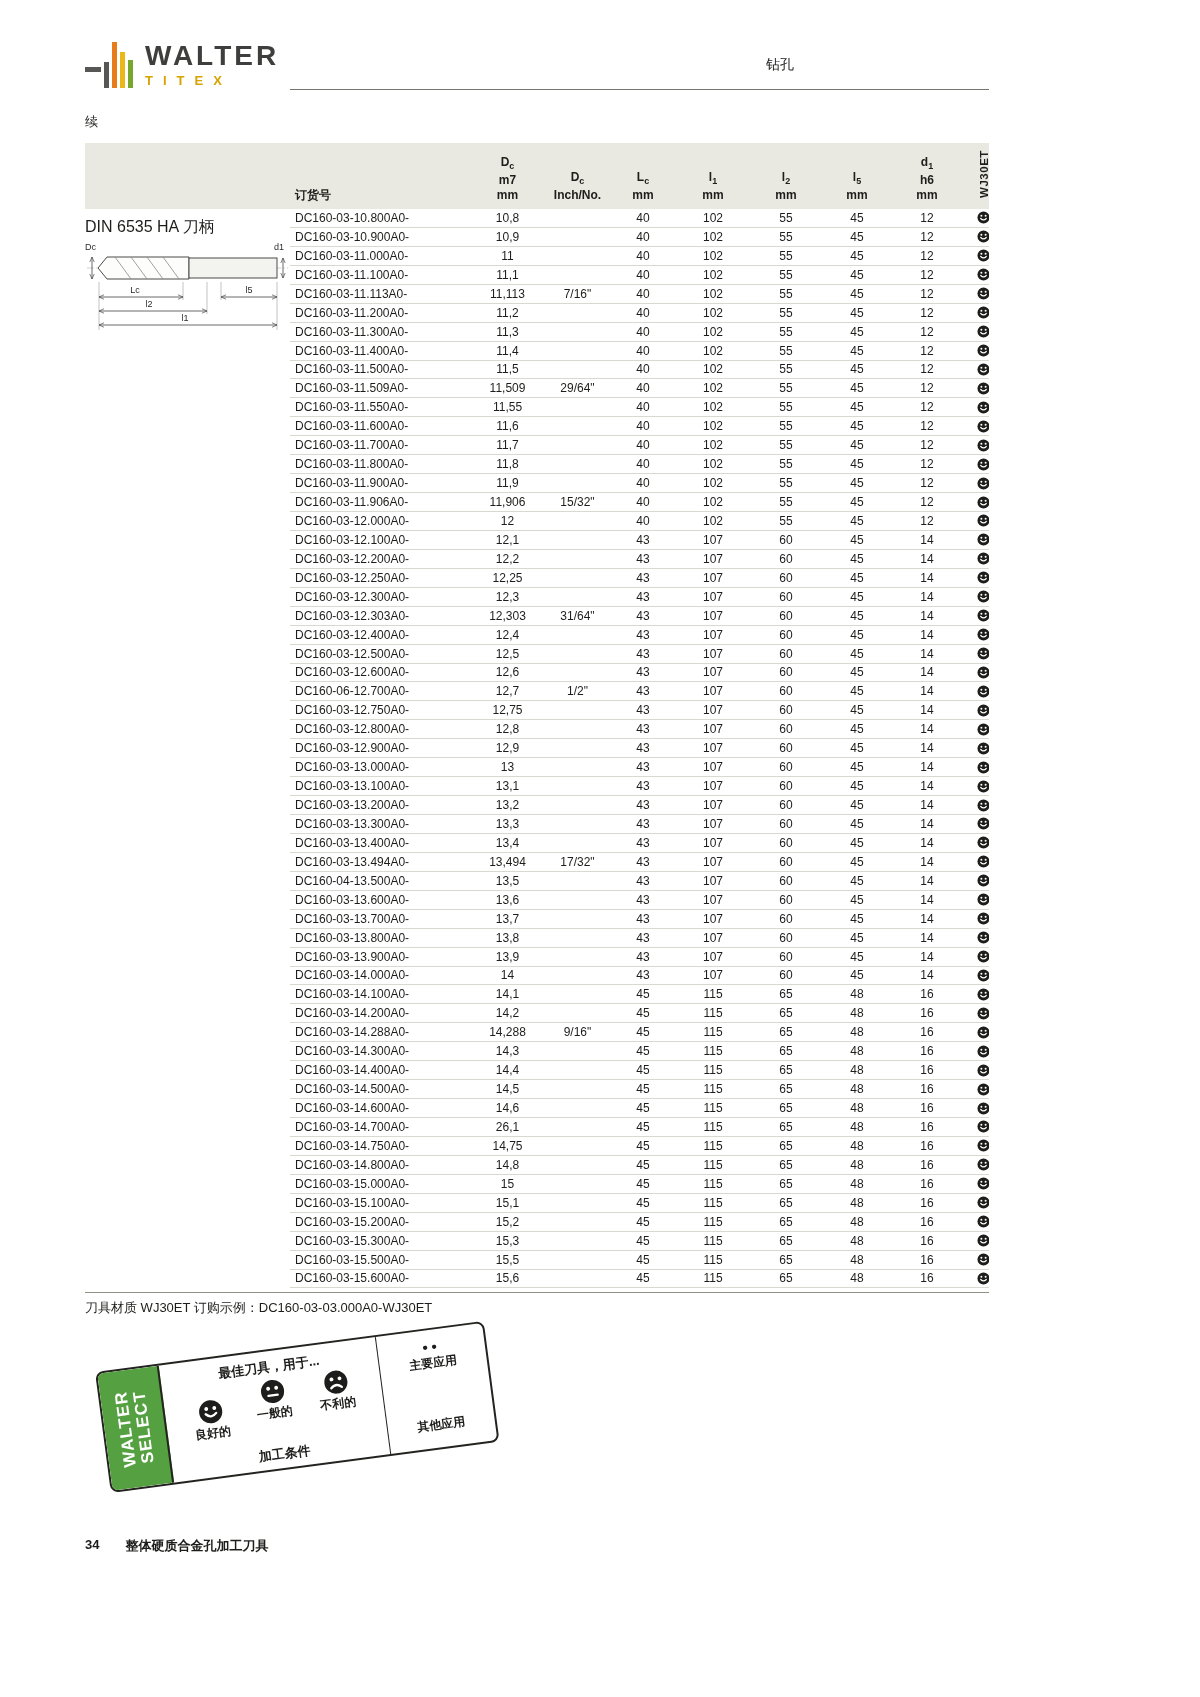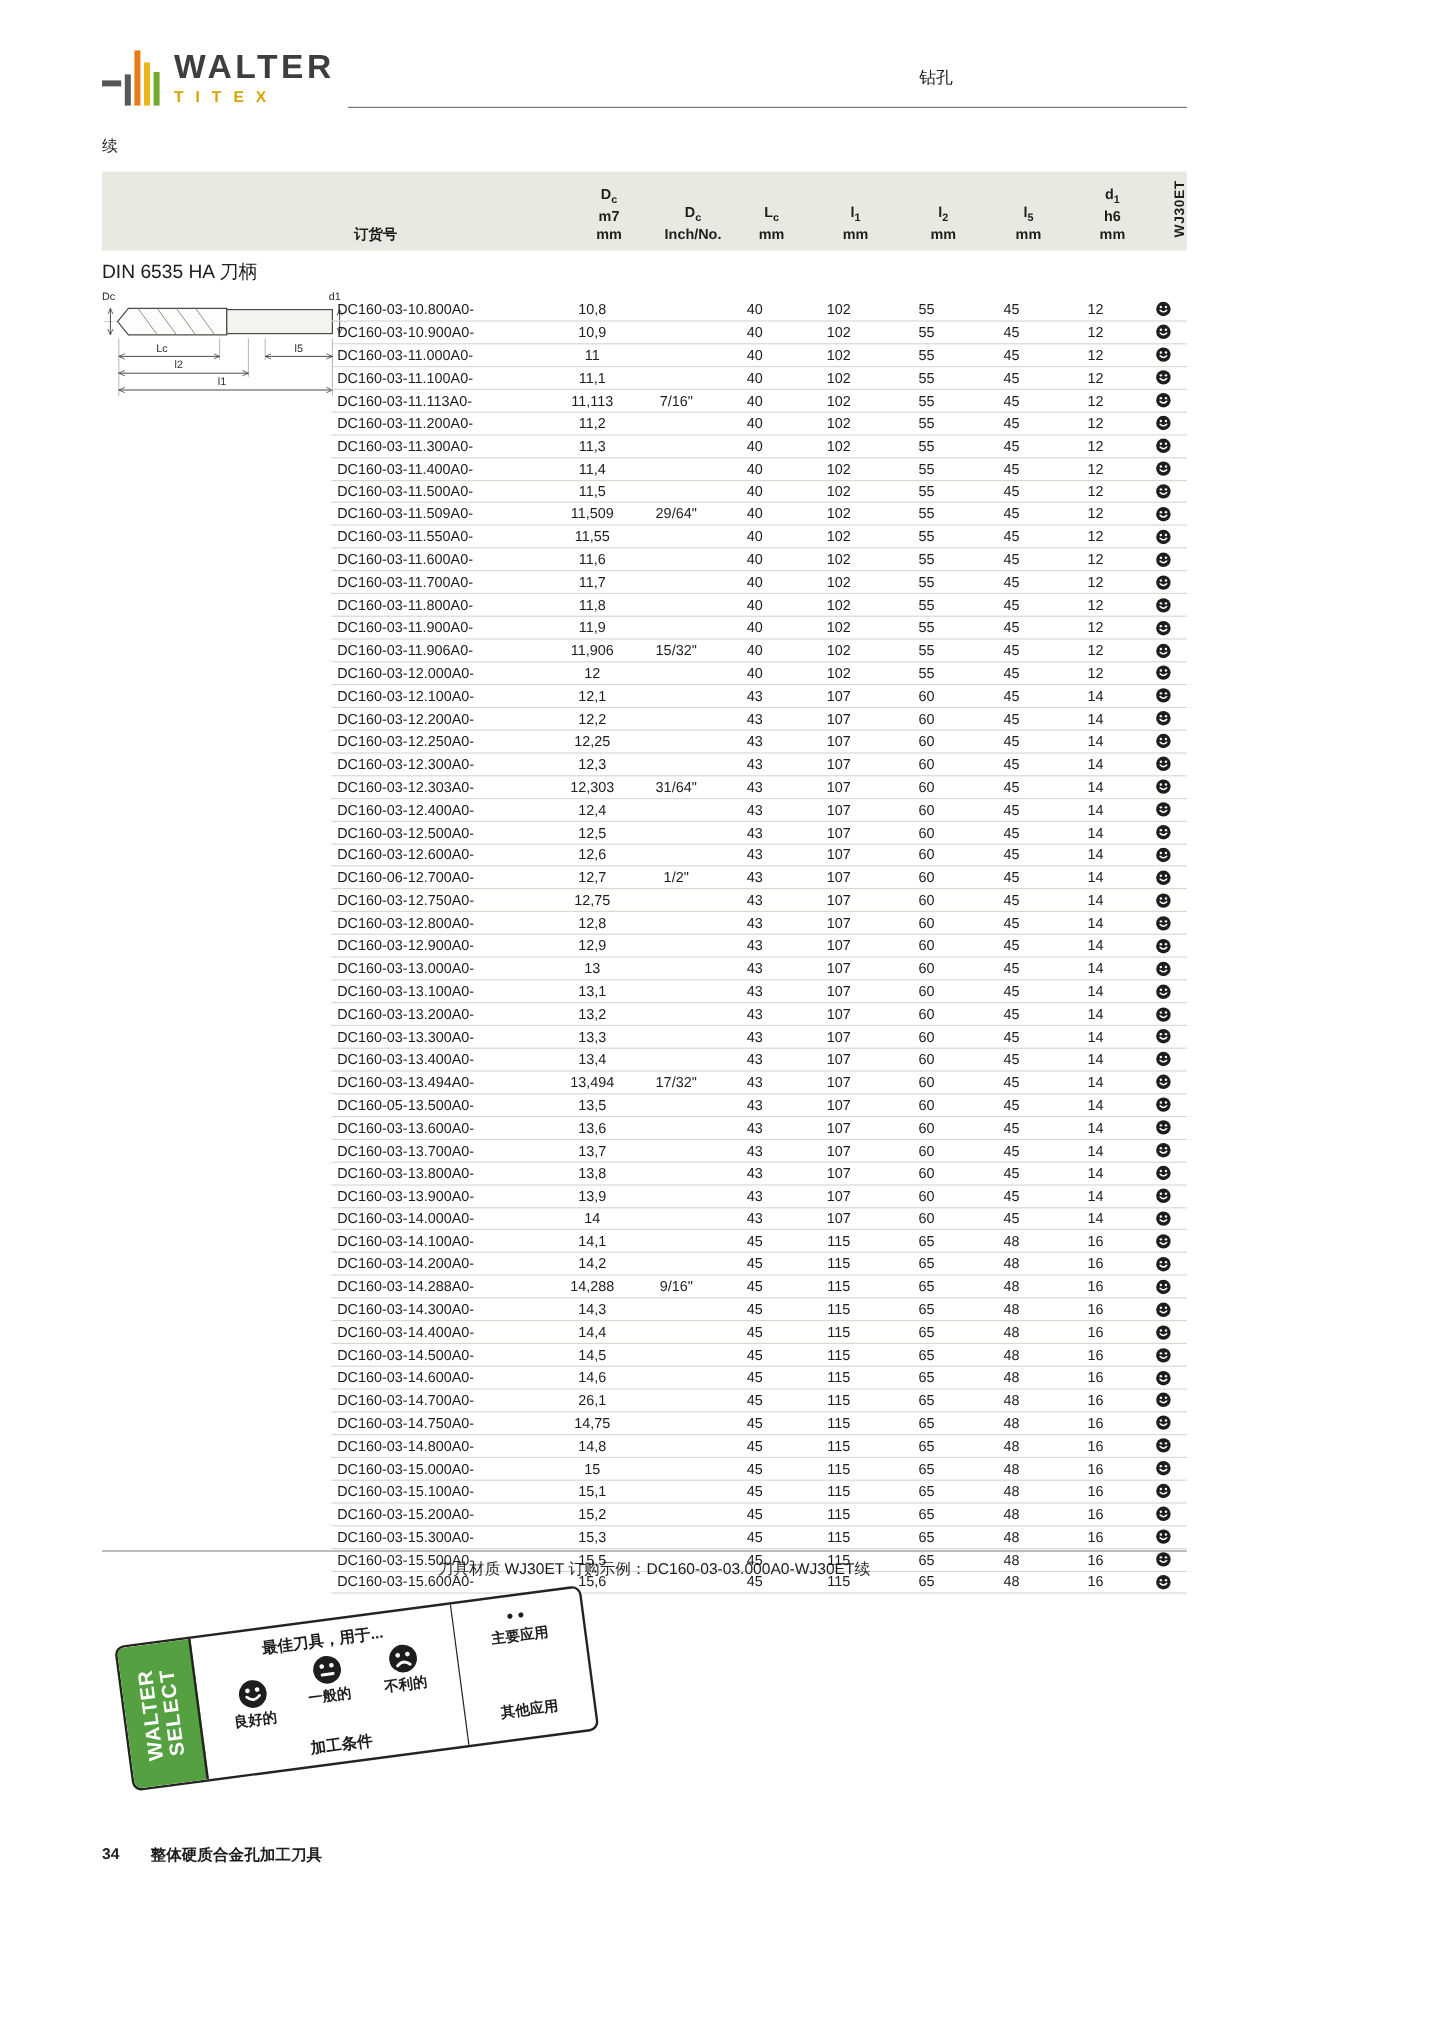--- a/index.html
+++ b/index.html
@@ -29,37 +29,37 @@
            align-items:end; padding-bottom:5px; font-size:12px; font-weight:700; }
   .hcell.order { padding-left:5px; }
   .hcell.num { text-align:center; line-height:1.3; }
   .hcell sub { font-size:9px; }
   .hcell.grade { align-self:stretch; position:relative; padding-bottom:0; }
   .hcell.grade .vert { position:absolute; left:50%; top:50%;
     transform:translate(-50%,-50%) rotate(-90deg); white-space:nowrap;
     font-size:11.5px; font-weight:700; letter-spacing:.5px; }
 
   
-  .tbody { position:absolute; left:276px; top:209px; width:715px;margin-top:40px; }
+  .tbody { position:absolute; left:290px; top:209px; width:715px; }
   .trow { display:grid; grid-template-columns:180px 75px 65px 66px 74px 72px 70px 70px 43px;
           height:18.95px; border-bottom:1px solid var(--row-line,#d9d9d2);
           align-items:center; font-size:12px; }
   .tcell.c0 { padding-left:5px; white-space:nowrap; }
   .tcell.c1,.tcell.c2,.tcell.c3,.tcell.c4,.tcell.c5,.tcell.c6,.tcell.c7 { text-align:center; }
   .tcell.c8 { display:flex; justify-content:center; align-items:center; }
   .tcell.c8 .smiley { width:13px; height:13px; display:block; }
 
   
   .shank-label { position:absolute; left:85px; top:217px; font-size:16px; }
   .diagram { position:absolute; left:85px; top:240px; width:205px; height:100px; }
 
   
   .note { position:absolute; left:85px; top:1292px; width:920px;
           border-top:1px solid #8f8f88; padding-top:6px;
-          display:flex; justify-content:center; font-size:13px; }
+          display:flex; justify-content:space-between; font-size:13px; }
 
   
   .badge { position:absolute; left:95px; top:1372px; width:392px; height:122px;
            transform:rotate(-7.5deg); transform-origin:0 0;
            background:#fff; border:2px solid #23231f; border-radius:8px;
            display:flex; overflow:hidden; }
   .badge-band { width:62px; background:var(--badge-green,#55a041); border-right:2px solid #23231f;
                 display:flex; align-items:center; justify-content:center; }
   .band-text { transform:rotate(-90deg); color:#fff; font-weight:700; font-size:17px;
                line-height:1.05; text-align:center; letter-spacing:1px; white-space:nowrap; }
@@ -803,21 +803,21 @@
         <div class="tcell c8">
           <svg class="smiley" viewBox="0 0 16 16">
             <circle cx="8" cy="8" r="7.4" fill="#1d1d1b"></circle>
             <circle cx="5.4" cy="5.9" r="1.25" fill="#fff"></circle>
             <circle cx="10.6" cy="5.9" r="1.25" fill="#fff"></circle>
             <path d="M4.6 9.2 Q8 12.7 11.4 9.2" stroke="#fff" stroke-width="1.5" fill="none" stroke-linecap="round"></path>
           </svg>
         </div>
       </div>
       <div class="trow">
-        <div class="tcell c0">DC160-05-13.500A0-</div>
+        <div class="tcell c0">DC160-04-13.500A0-</div>
         <div class="tcell c1">13,5</div>
         <div class="tcell c2"></div>
         <div class="tcell c3">43</div>
         <div class="tcell c4">107</div>
         <div class="tcell c5">60</div>
         <div class="tcell c6">45</div>
         <div class="tcell c7">14</div>
         <div class="tcell c8">
           <svg class="smiley" viewBox="0 0 16 16">
             <circle cx="8" cy="8" r="7.4" fill="#1d1d1b"></circle>

